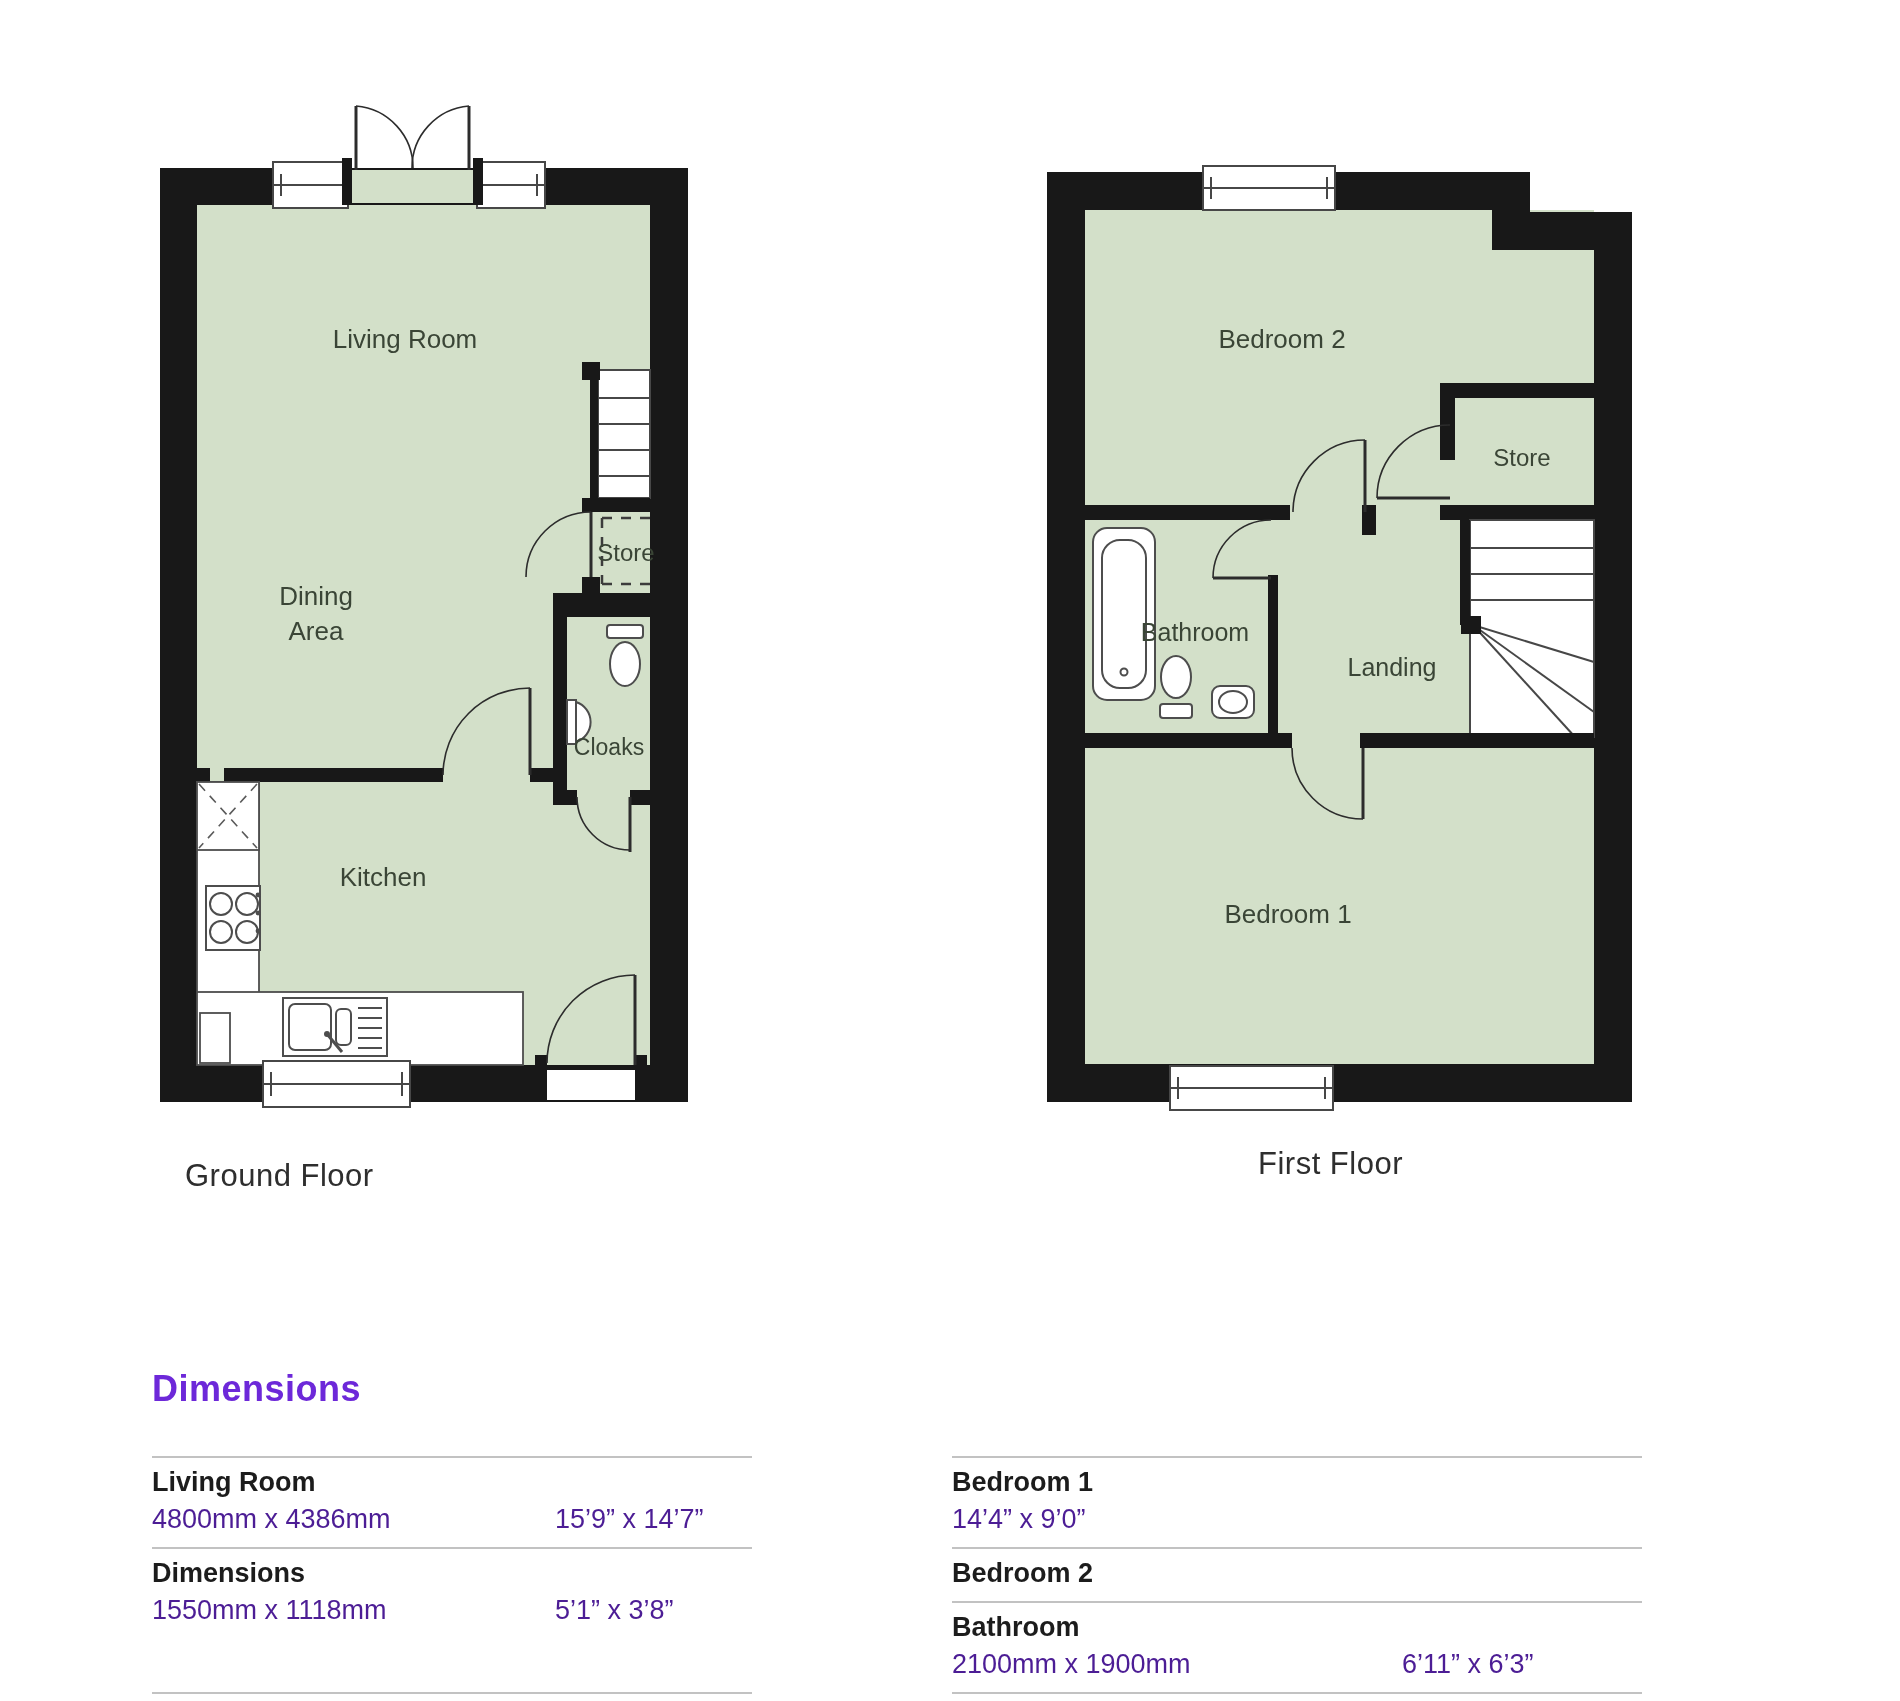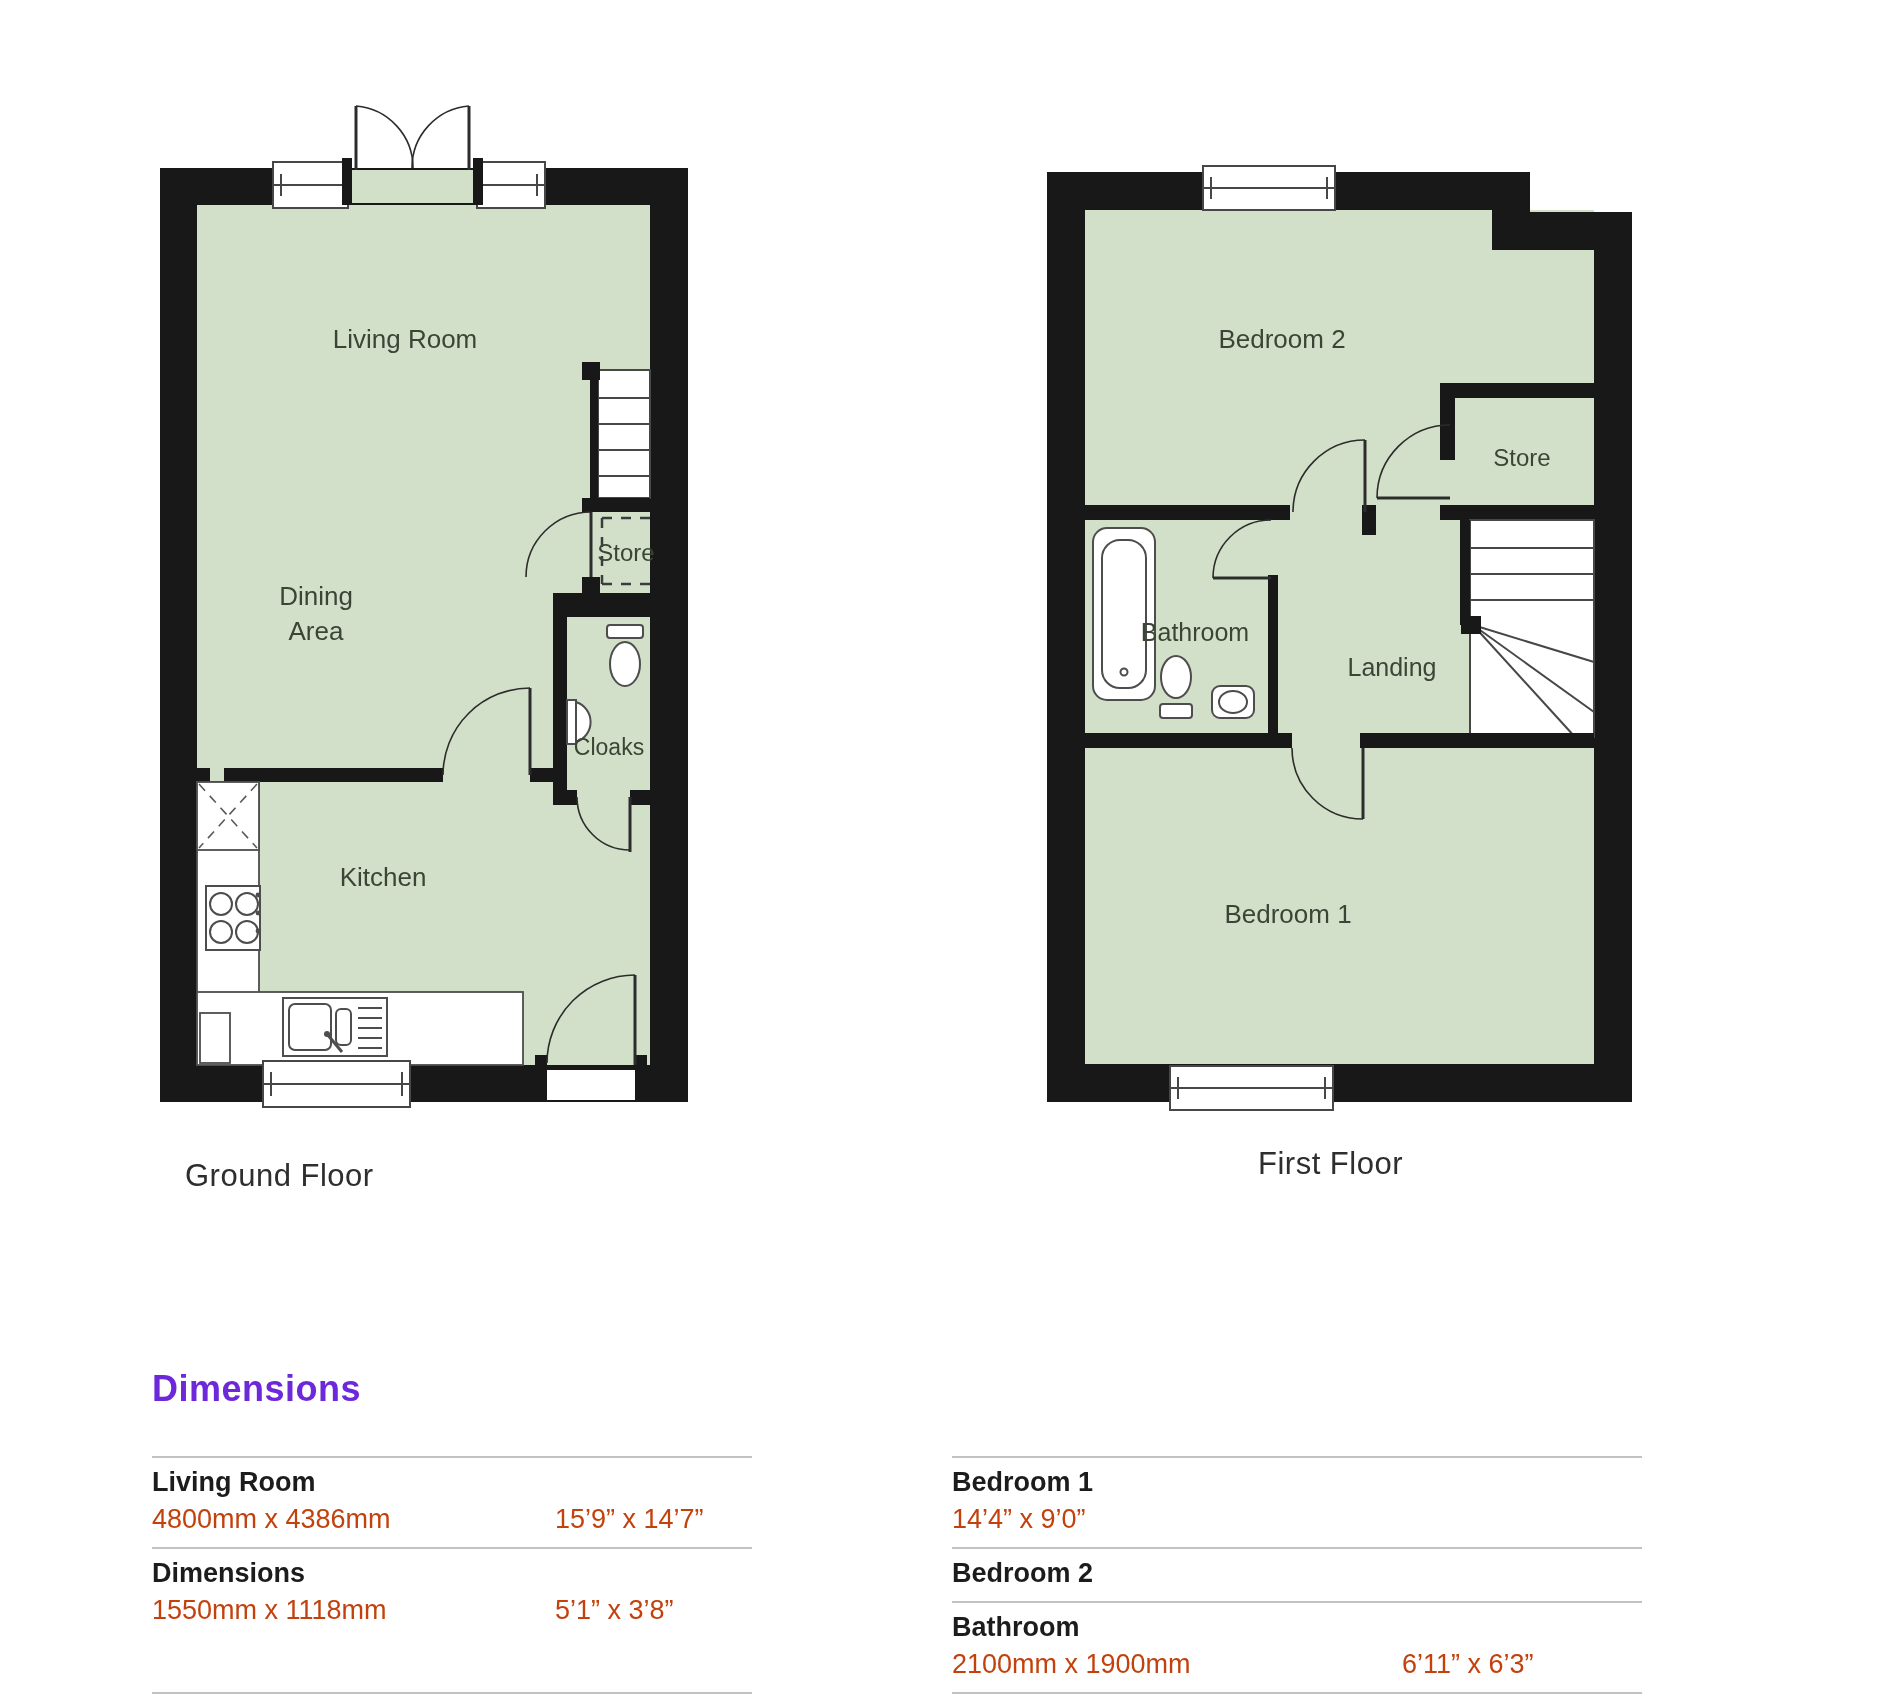--- a/index.html
+++ b/index.html
@@ -8,21 +8,21 @@
   svg text{font-family:"Liberation Sans",sans-serif;fill:#3a4536;}
   .floor-caption{position:absolute;font-size:31px;color:#2e2e2e;letter-spacing:.5px;text-align:center;}
   #gf-caption{left:185px;top:1158px;}
   #ff-caption{left:1258px;top:1146px;}
   #dims{position:absolute;left:152px;top:1368px;width:1500px;}
   #dims h2{margin:0 0 46px 0;font-size:36px;color:#6d28d9;letter-spacing:.5px;}
   .dim-grid{display:grid;grid-template-columns:600px 690px;column-gap:200px;}
   .dim-col{border-bottom:2px solid #c2c2c2;}
   .dim-row{border-top:2px solid #c2c2c2;padding:9px 0 12px 0;}
   .dim-name{font-weight:bold;font-size:27px;color:#1c1c1c;line-height:1.15;}
-  .dim-vals{display:flex;font-size:27px;color:#c2410c;margin-top:6px;line-height:1.15;}
+  .dim-vals{display:flex;font-size:27px;color:#4c1d95;margin-top:6px;line-height:1.15;}
   .dim-vals .metric{width:403px;}
   .col-right .dim-vals .metric{width:450px;}
 </style>
 </head>
 <body>
 
 <div id="canvas">
 
   <svg style="position:absolute;left:120px;top:50px" width="620" height="1120" viewBox="0 0 620 1120">
 

